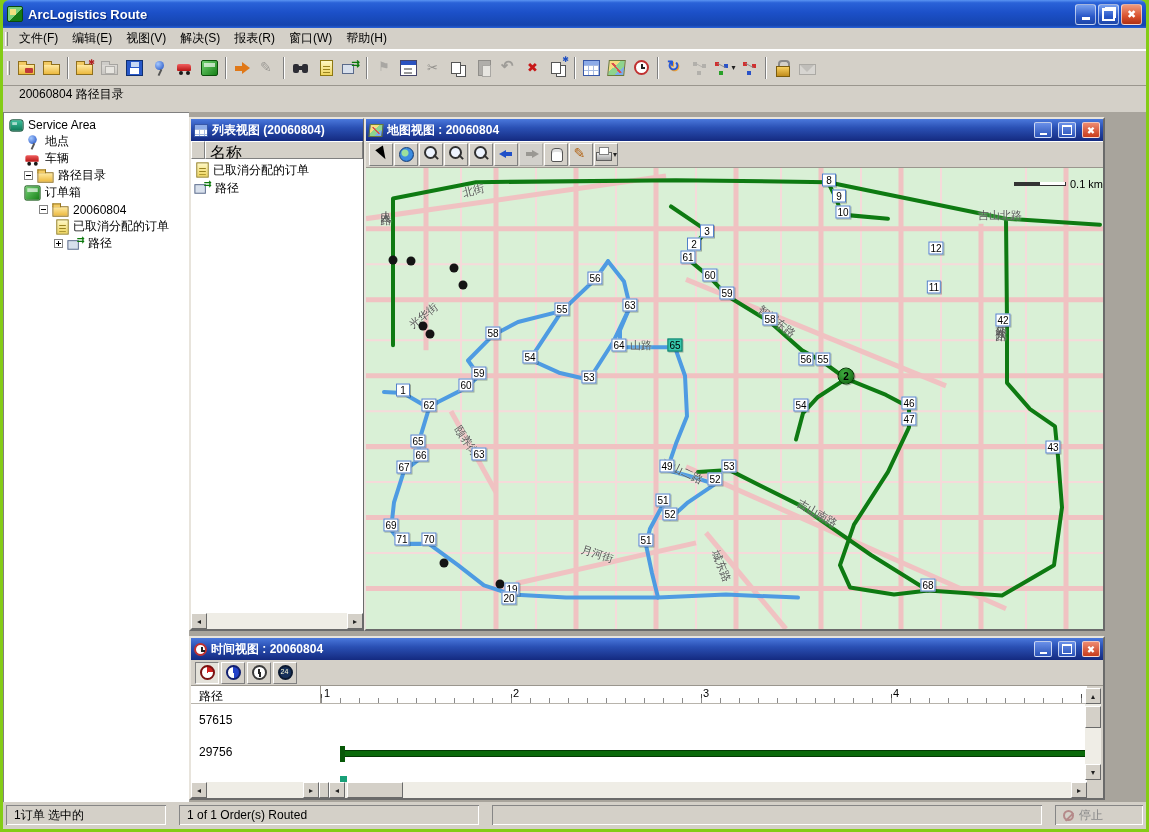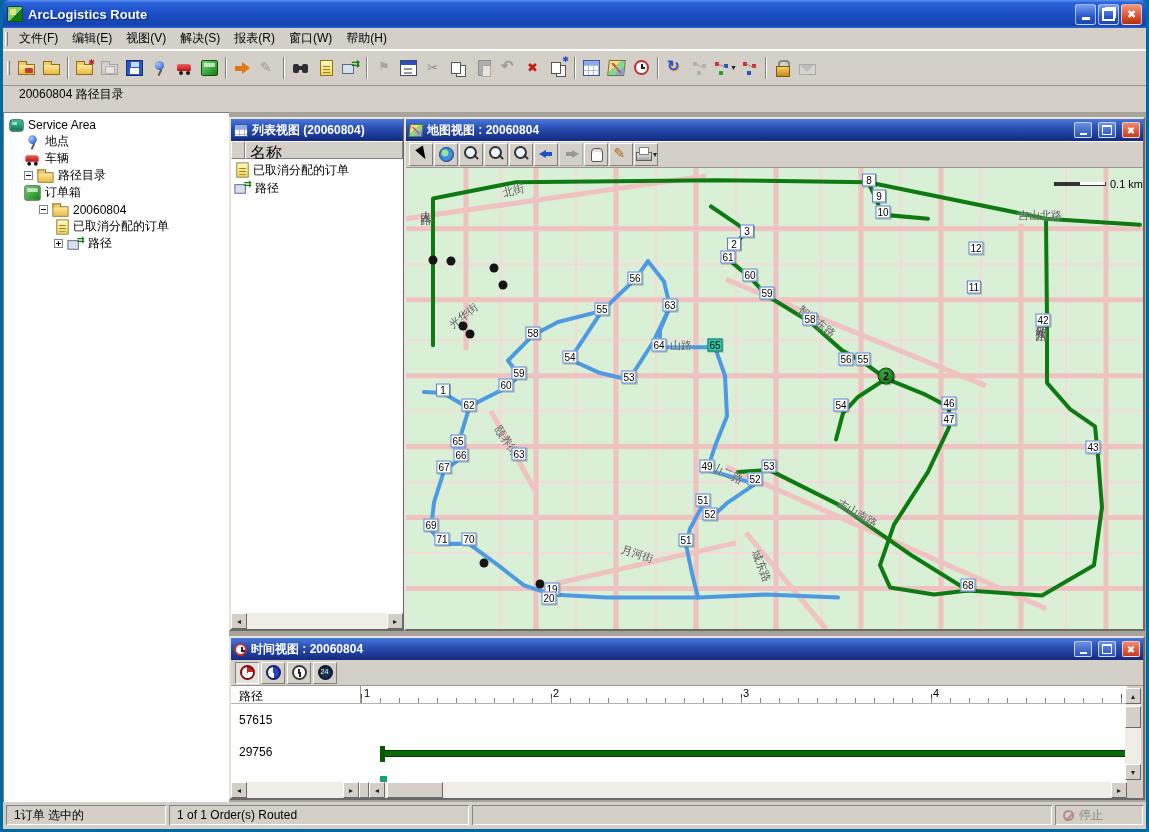--- a/index.html
+++ b/index.html
@@ -1,17 +1,17 @@
 <!DOCTYPE html>
 <html><head>
 <meta charset="utf-8">
 <style>
   html,body{margin:0;padding:0;background:#e8e8e8}
   *{box-sizing:border-box}
-  .app{width:1149px;height:832px;background:#0369a1;padding:0 3px 19px;position:relative;
+  .app{width:1149px;height:832px;background:#84cc16;padding:0 3px 19px;position:relative;
        font:12px "Liberation Sans","DejaVu Sans",sans-serif;color:#000;overflow:hidden}
   
   .titlebar{height:28px;display:flex;align-items:center;padding:0 4px;
     background:linear-gradient(180deg,#5a94f2 0%,#2a62d8 10%,#1c50c8 45%,#1544ae 90%,#2a62d8 100%);
     border-radius:6px 6px 0 0}
   .app-title{color:#fff;font-weight:bold;font-size:13px;margin-left:5px;text-shadow:1px 1px 1px #00237a;flex:1}
   .wc{width:21px;height:21px;margin-left:2px;border-radius:3px;border:1px solid rgba(255,255,255,.6);
       display:flex;align-items:center;justify-content:center;color:#fff;font-weight:bold;font-size:11px;
       background:linear-gradient(#78a0ee,#2a58c8 60%,#1e46a8)}
   .wc.close{background:linear-gradient(#f09a7e,#d9512c 60%,#b03014)}
@@ -25,21 +25,21 @@
   .menu-item{padding:3px 7px;cursor:default}
   .toolbar{height:36px;display:flex;align-items:center;padding:2px 2px;border-bottom:1px solid #9a968e;box-shadow:0 1px 0 #fff inset}
   .tb-btn{width:25px;height:24px;border:1px solid transparent;background:transparent;display:inline-flex;
           align-items:center;justify-content:center;padding:0;margin:0}
   .tb-btn.off{filter:grayscale(1);opacity:.45}
   .tb-sep{width:2px;height:22px;border-left:1px solid #808080;border-right:1px solid #fff;margin:0 3px}
   .dd{font-size:8px;margin-left:1px;color:#202020}
   .pathbar{height:26px;display:flex;align-items:flex-start;padding-left:16px;font-size:12px}
   
   .main{flex:1;display:flex;min-height:0}
-  .treepanel{width:226px;background:#fff;box-shadow:inset 1px 1px 0 #808080,inset -1px -1px 0 #fff;
+  .treepanel{width:186px;background:#fff;box-shadow:inset 1px 1px 0 #808080,inset -1px -1px 0 #fff;
              padding:4px 0;overflow:hidden}
   .tree-row{height:17px;display:flex;align-items:center;white-space:nowrap;cursor:default}
   .tree-label{margin-left:4px}
   .expander{width:9px;height:9px;border:1px solid #848484;background:#fff;position:relative;margin-right:4px;flex:none}
   .expander::before{content:"";position:absolute;left:1px;top:3px;width:5px;height:1px;background:#000}
   .expander.plus::after{content:"";position:absolute;left:3px;top:1px;width:1px;height:5px;background:#000}
   .ti{transform:scale(.95)}
   .mdi{flex:1;background:#a8a49c;position:relative;overflow:hidden}
   
   .win{position:absolute;background:#d4d0c8;border:2px solid;border-color:#e8e4dc #6a6a6a #6a6a6a #e8e4dc;
@@ -107,21 +107,21 @@
   .tbar{position:absolute;top:14px;height:7px;background:#0a6a0a;border:1px solid #033a03}
   .tbar::before{content:"";position:absolute;left:-1px;top:-5px;width:5px;height:16px;background:#085808}
   .mini-ind{position:absolute;left:149px;bottom:0;width:7px;height:6px;background:#18a078}
   .vscroll{position:absolute;right:2px;top:50px;bottom:18px;width:16px;display:flex;flex-direction:column;background:#efede6}
   .vscroll .strack{flex:1;width:100%}
   .vthumb{position:absolute;left:0;width:100%;height:22px;background:#d4d0c8;border:1px solid;border-color:#fff #6a6a6a #6a6a6a #fff}
   .tbottom{height:16px;flex:none;display:flex}
   .split{width:10px;background:#d4d0c8;border:1px solid;border-color:#fff #6a6a6a #6a6a6a #fff}
   .corner{width:16px;background:#d4d0c8}
   
-  .statusbar{height:27px;flex:none;display:flex;align-items:center;gap:3px;padding:3px 3px 4px}
+  .statusbar{height:27px;flex:none;display:flex;align-items:center;gap:13px;padding:3px 3px 4px}
   .scell{height:20px;display:flex;align-items:center;padding:0 8px;
          box-shadow:inset 1px 1px 0 #868686,inset -1px -1px 0 #fff;white-space:nowrap}
   .scell.c1{width:160px}
   .scell.c2{width:300px}
   .scell.fill{flex:1}
   .scell.c4{width:88px;color:#8a8a8a;gap:5px}
   .stopicon{width:11px;height:11px;border-radius:50%;border:2px solid #b58a8a;position:relative;flex:none}
   .stopicon::after{content:"";position:absolute;left:-1px;top:4px;width:11px;height:2px;background:#b58a8a;transform:rotate(-45deg)}
   
   .icon{display:inline-block;width:17px;height:16px;position:relative;flex:none}

